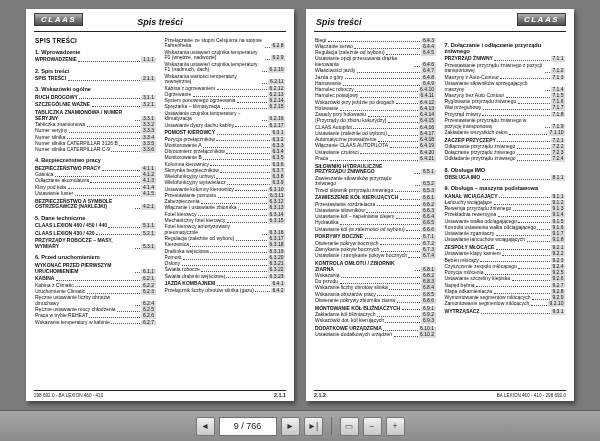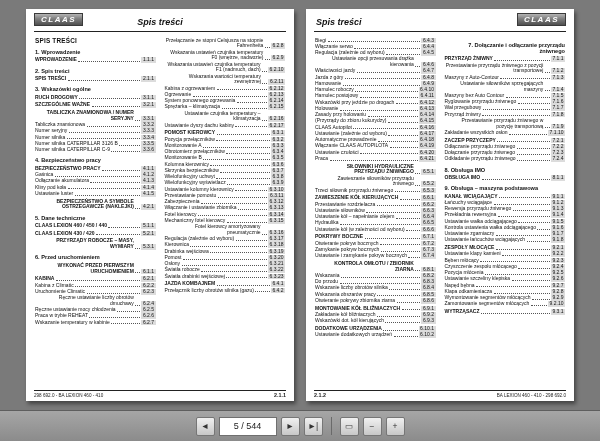--- a/index.html
+++ b/index.html
@@ -1,19 +1,19 @@
 <!DOCTYPE html>
 <html><head>
 <meta charset="utf-8">
 <style>
   html,body{margin:0;padding:0;width:600px;height:441px;overflow:hidden;
     background:#7a7a7a;font-family:"Liberation Sans",sans-serif;}
   .viewer{width:600px;height:441px;display:flex;flex-direction:column;}
   .canvas{flex:1;display:flex;justify-content:center;align-items:flex-start;
-    padding-top:9px;gap:12px;text-align:right;}
+    padding-top:9px;gap:12px;}
   .page{width:268px;height:392px;background:#ffffff;color:#111;
     box-shadow:2px 3px 4px rgba(0,0,0,.45);display:flex;flex-direction:column;}
   .page-header{height:18px;position:relative;margin:4px 8px 0;border-bottom:1px solid #222;}
   .logo{position:absolute;top:0;padding:1px 6px;color:#fff;font-style:italic;font-weight:bold;
     font-size:8px;letter-spacing:1.5px;border:1px solid #3a3a3a;
     background:linear-gradient(180deg,#b4b4b4 0%,#7d7d7d 45%,#4f4f4f 100%);}
   .logo.pos-left{left:0;} .logo.pos-right{right:0;}
   .page-title{position:absolute;top:4px;font-weight:bold;font-style:italic;font-size:9px;}
   .page.left .page-title{left:50%;transform:translateX(-50%);}
   .page.right .page-title{left:2px;}
@@ -803,21 +803,21 @@
       <div class="page-footer">
         <span class="pnum">2.1.2</span>
         <span>BA LEXION 460 - 410 - 298 692.0</span>
       </div>
     </div>
 
   </div>
 
   <div class="toolbar">
     <button class="tbtn">◄</button>
-    <div class="pagebox">5 / 544</div>
+    <div class="pagebox">9 / 766</div>
     <button class="tbtn">►</button>
     <button class="tbtn">►|</button>
     <div class="tsep"></div>
     <button class="tbtn">▭</button>
     <button class="tbtn">−</button>
     <button class="tbtn">+</button>
   </div>
 </div>
 
 </body></html>

